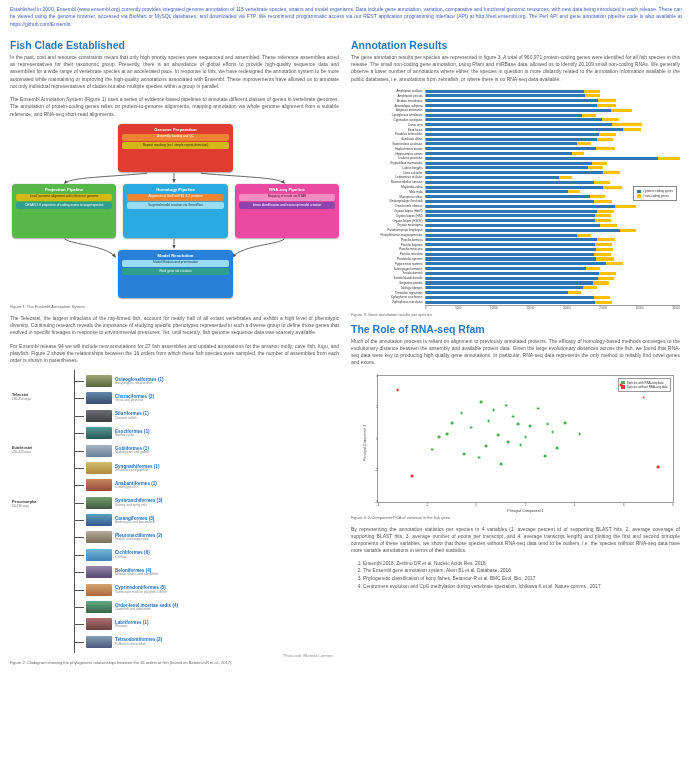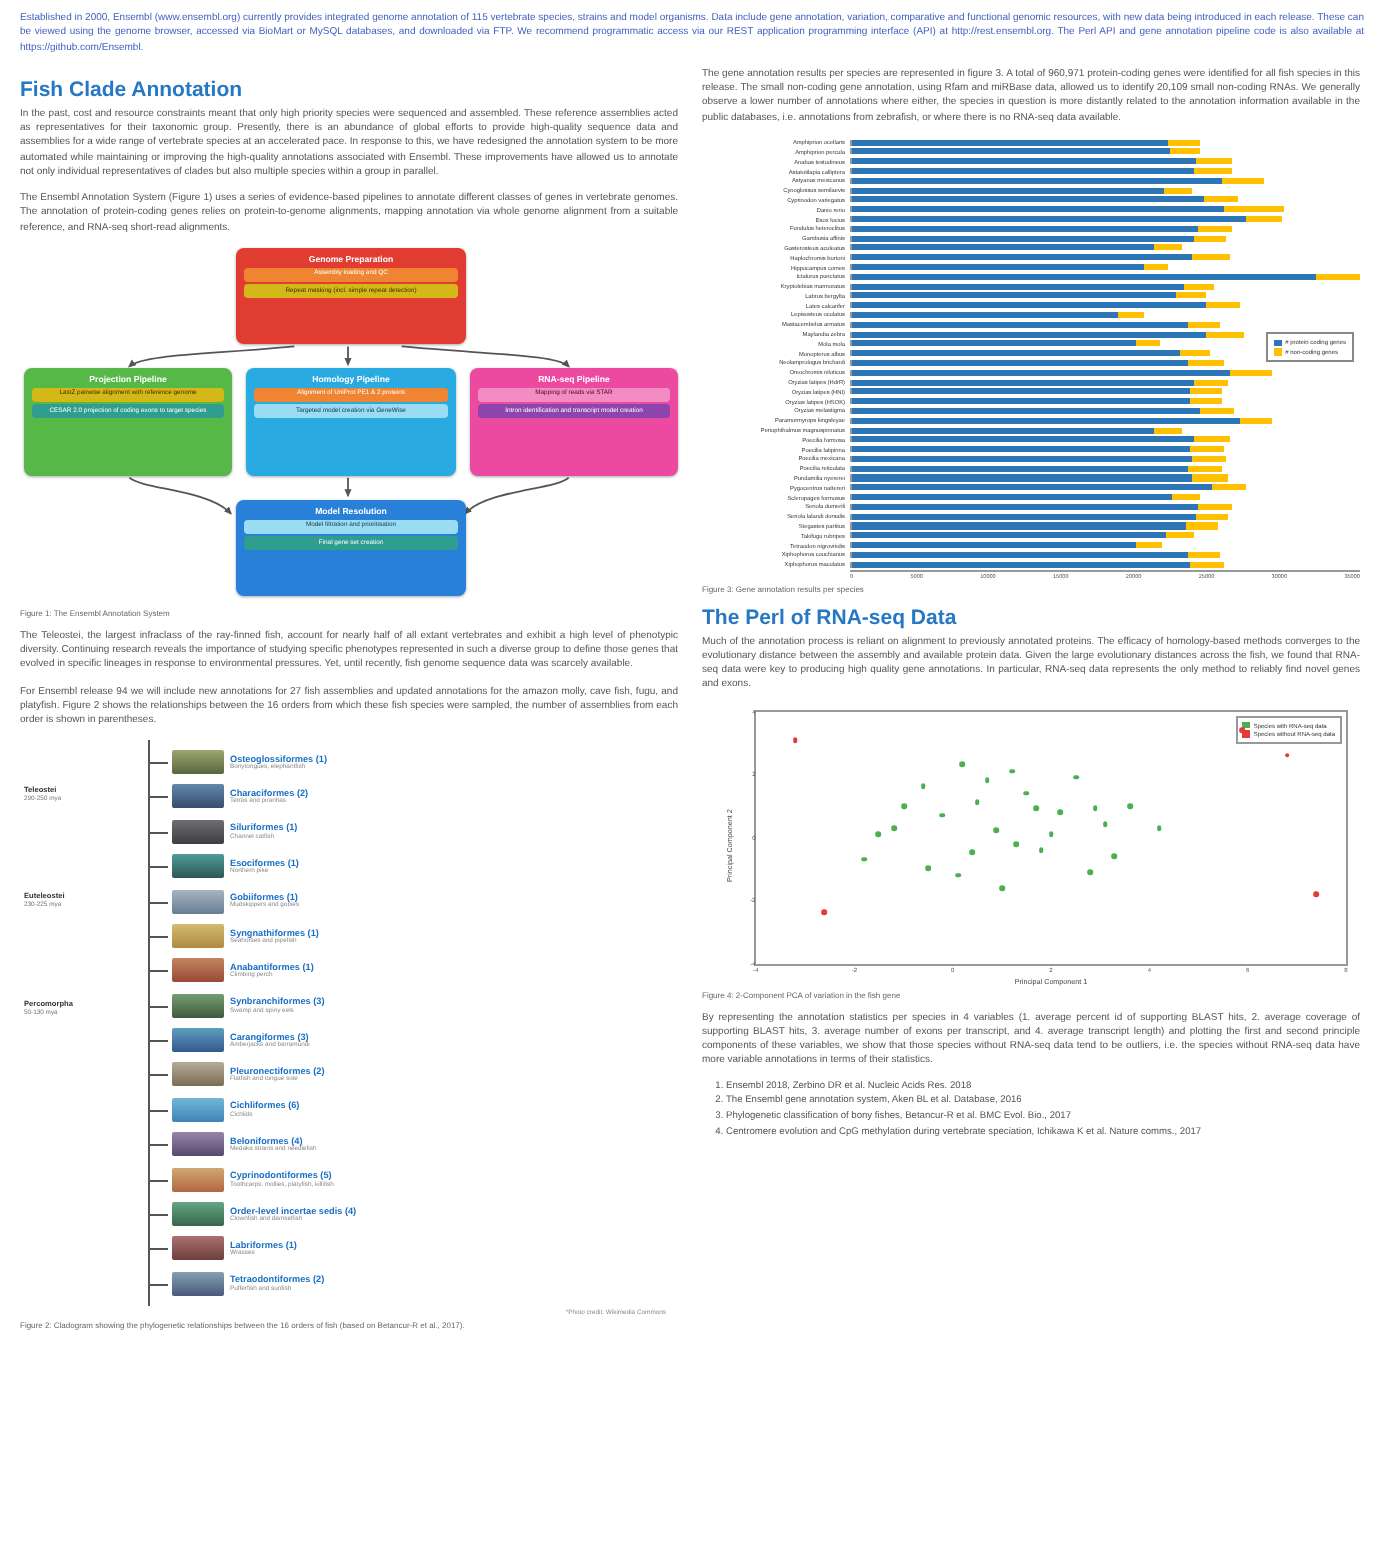--- a/index.html
+++ b/index.html
@@ -79,21 +79,21 @@
 </head>
 <body>
 
 <div class="page">
 
   <p class="intro">Established in 2000, Ensembl (www.ensembl.org) currently provides integrated genome annotation of 115 vertebrate species, strains and model organisms. Data include gene annotation, variation, comparative and functional genomic resources, with new data being introduced in each release. These can be viewed using the genome browser, accessed via BioMart or MySQL databases, and downloaded via FTP. We recommend programmatic access via our REST application programming interface (API) at http://rest.ensembl.org. The Perl API and gene annotation pipeline code is also available at https://github.com/Ensembl.</p>
 
   <div class="columns">
 
     <div class="col">
-      <h2 class="sec">Fish Clade Annotation</h2>
+      <h2 class="sec">Fish Clade Established</h2>
       <p class="body">In the past, cost and resource constraints meant that only high priority species were sequenced and assembled. These reference assemblies acted as representatives for their taxonomic group. Presently, there is an abundance of global efforts to provide high-quality sequence data and assemblies for a wide range of vertebrate species at an accelerated pace. In response to this, we have redesigned the annotation system to be more automated while maintaining or improving the high-quality annotations associated with Ensembl. These improvements have allowed us to annotate not only individual representatives of clades but also multiple species within a group in parallel.</p>
       <p class="body">The Ensembl Annotation System (Figure 1) uses a series of evidence-based pipelines to annotate different classes of genes in vertebrate genomes. The annotation of protein-coding genes relies on protein-to-genome alignments, mapping annotation via whole genome alignment from a suitable reference, and RNA-seq short-read alignments.</p>
 
       <div class="fig1">
         <svg class="arrows" viewBox="0 0 331 178">
           <defs>
             <marker id="ah" markerWidth="5" markerHeight="5" refX="3.5" refY="2" orient="auto">
               <path d="M0,0 L4.5,2 L0,4 z" fill="#555"></path>
             </marker>
           </defs>
@@ -266,20 +266,21 @@
                 <div class="order-common">Pufferfish and sunfish</div>
               </span>
             </div>
           </div>
       </div>
       <p class="footnote">*Photo credit: Wikimedia Commons</p>
       <p class="caption">Figure 2: Cladogram showing the phylogenetic relationships between the 16 orders of fish (based on Betancur-R et al., 2017).</p>
     </div>
 
     <div class="col">
+      <h2 class="sec">Annotation Results</h2>
       <p class="body">The gene annotation results per species are represented in figure 3. A total of 960,971 protein-coding genes were identified for all fish species in this release. The small non-coding gene annotation, using Rfam and miRBase data, allowed us to identify 20,109 small non-coding RNAs. We generally observe a lower number of annotations where either, the species in question is more distantly related to the annotation information available in the public databases, i.e. annotations from zebrafish, or where there is no RNA-seq data available.</p>
 
       <div class="fig3">
         <div id="bars">
             <div class="bar-row">
               <span class="bar-label">Amphiprion ocellaris</span>
               <span class="bar-track">
                 <span style="height: 100%; background: rgb(46, 117, 182); width: 62.3514%;"></span>
                 <span style="height: 100%; background: rgb(255, 192, 0); width: 6.11429%;"></span>
               </span>
@@ -610,21 +611,21 @@
               <span># protein coding genes</span>
             </div>
             <div class="li">
               <span class="swatch" style="background: rgb(255, 192, 0);"></span>
               <span># non-coding genes</span>
             </div>
           </div>
       </div>
       <p class="caption">Figure 3: Gene annotation results per species</p>
 
-      <h2 class="sec">The Perl of RNA-seq Data</h2>
+      <h2 class="sec">The Role of RNA-seq Rfam</h2>
       <p class="body">Much of the annotation process is reliant on alignment to previously annotated proteins. The efficacy of homology-based methods converges to the evolutionary distance between the assembly and available protein data. Given the large evolutionary distances across the fish, we found that RNA-seq data were key to producing high quality gene annotations. In particular, RNA-seq data represents the only method to reliably find novel genes and exons.</p>
 
       <div class="fig4">
         <div class="ylab">Principal Component 2</div>
         <div class="plotwrap">
           <div class="plot" id="scatter">
             <div class="legend4" id="legend4">
                 <div class="li">
                   <span class="swatch" style="background: rgb(76, 175, 80);"></span>
                   <span>Species with RNA-seq data</span>

